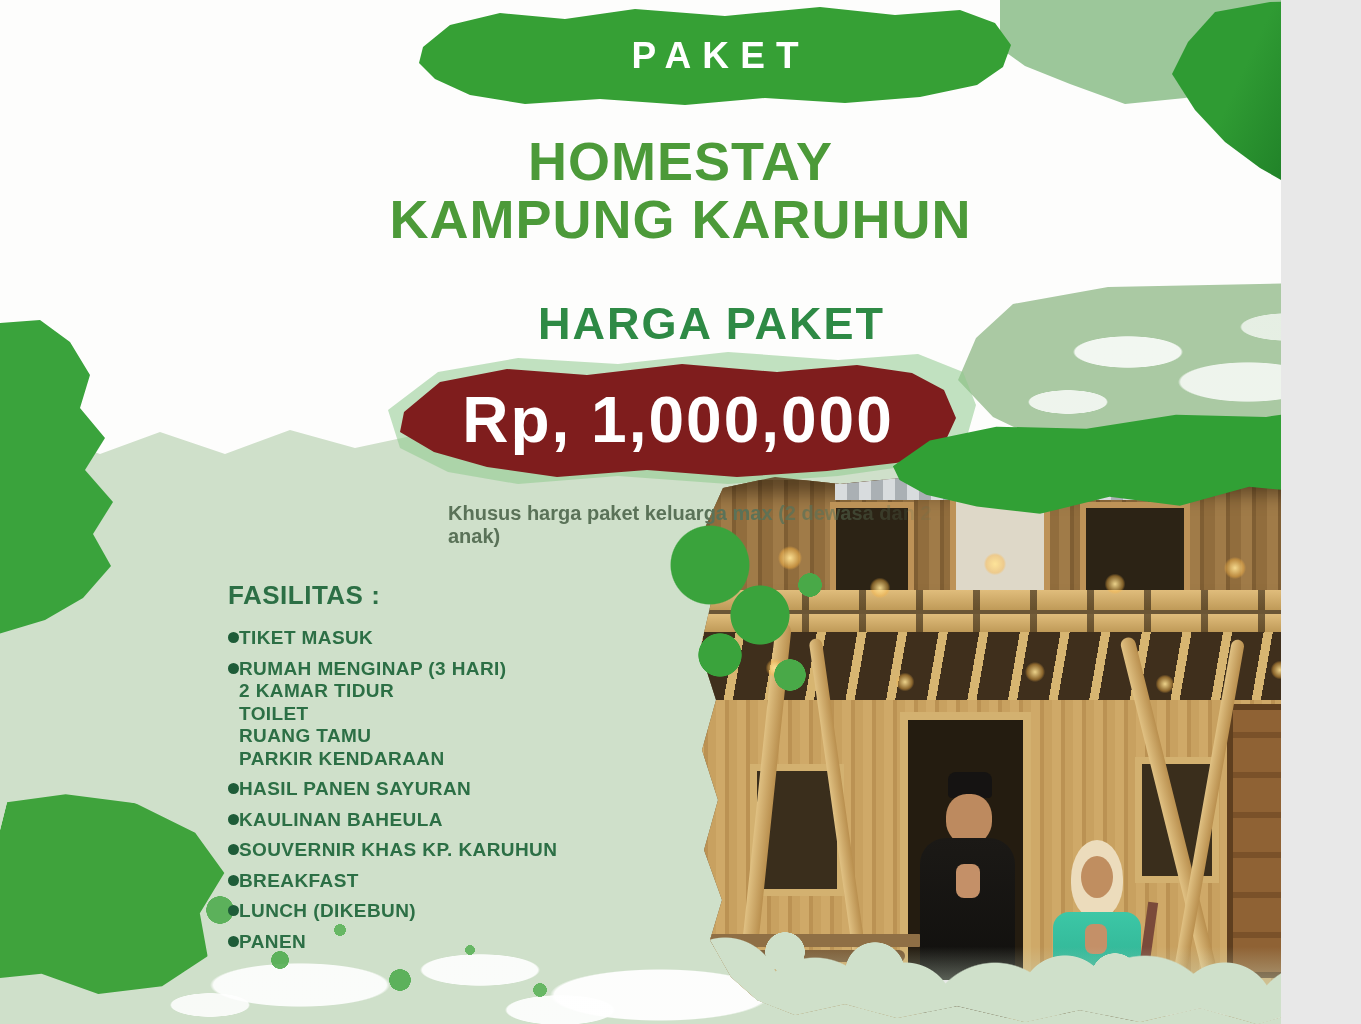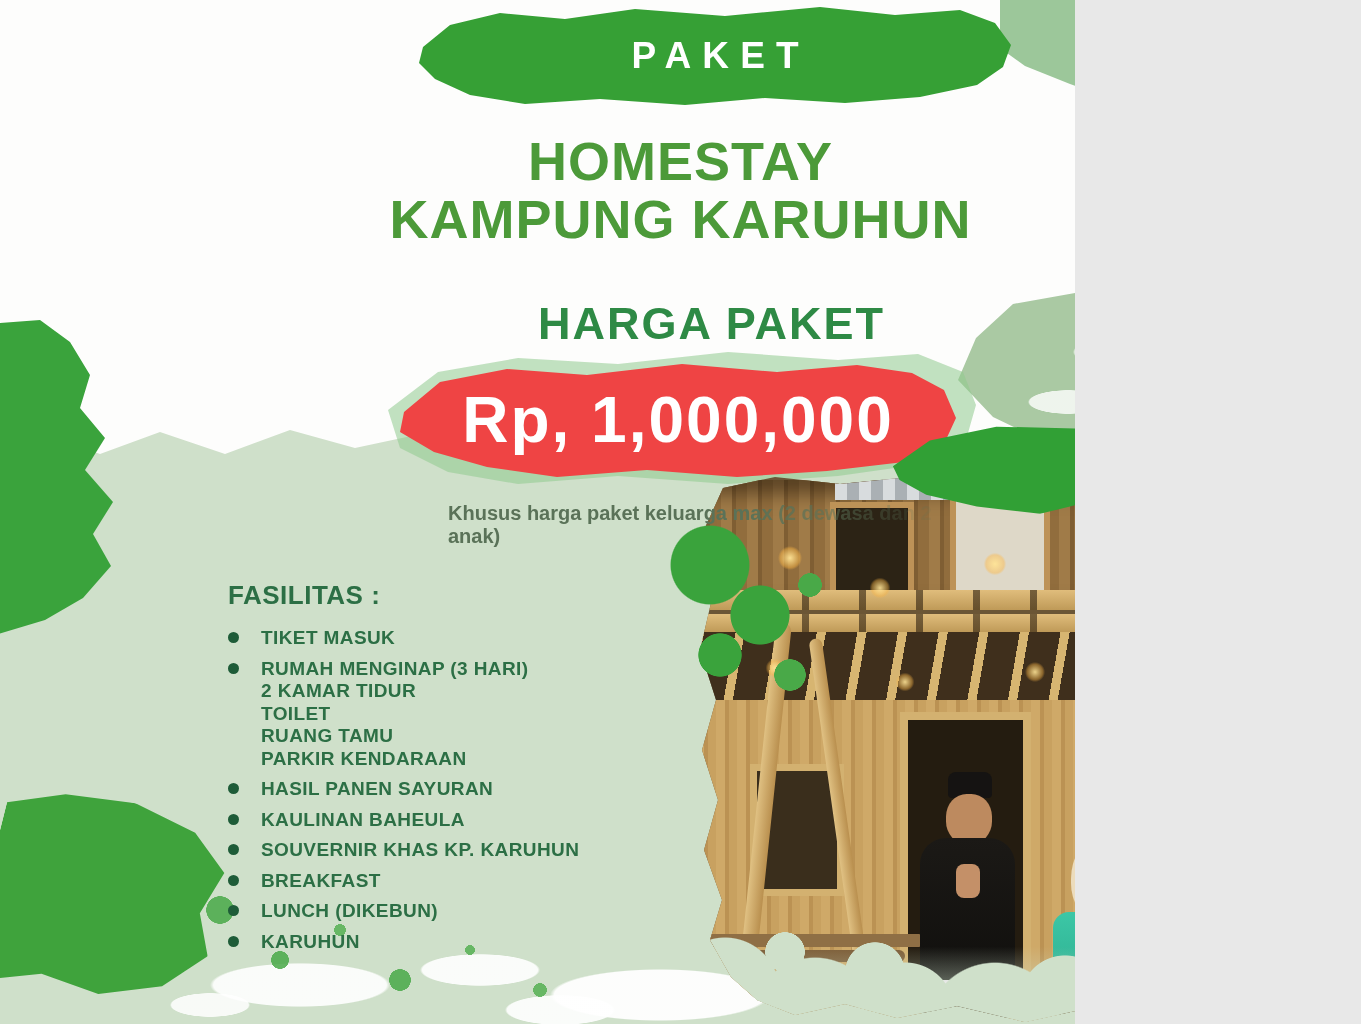--- a/index.html
+++ b/index.html
@@ -1,17 +1,17 @@
 <!DOCTYPE html>
 <html><head>
 <meta charset="utf-8">
 <style>
   html,body{margin:0;padding:0;background:#e8e8e8;}
   .poster{
-    position:relative;width:1075px;height:1024px;overflow:hidden;
+    position:relative;width:1281px;height:1024px;overflow:hidden;
     background:#fdfdfc;font-family:"Liberation Sans",sans-serif;
   }
   .abs{position:absolute;}
 
   
   .sage-bottom{
     left:0;top:420px;width:1361px;height:604px;background:#cfe0ca;z-index:1;
     clip-path:polygon(0px 30px,45px 14px,100px 34px,160px 12px,225px 34px,290px 10px,355px 28px,430px 12px,505px 30px,580px 10px,650px 26px,720px 12px,790px 28px,865px 10px,935px 26px,1010px 8px,1080px 22px,1150px 6px,1225px 20px,1295px 4px,1361px 16px,1361px 604px,0px 604px);
   }
   .right-mid-sage{
@@ -80,36 +80,36 @@
   .title span{display:block;}
   .harga{
     left:0;top:298px;width:1361px;text-align:center;z-index:7;
     color:#2e8a45;font-size:45px;font-weight:800;letter-spacing:2px;padding-left:31px;
   }
   .rp-echo{
     left:378px;top:350px;width:600px;height:140px;background:#8fcb8e;opacity:.55;z-index:4;
     clip-path:polygon(10px 60px,60px 22px,140px 8px,240px 14px,350px 2px,460px 10px,540px 4px,585px 22px,598px 55px,588px 90px,545px 114px,460px 126px,350px 134px,240px 126px,140px 134px,70px 122px,22px 98px);
   }
   .rp-band{
-    left:392px;top:360px;width:572px;height:120px;background:#ef4444;z-index:5;
+    left:392px;top:360px;width:572px;height:120px;background:#7f1d1d;z-index:5;
     clip-path:polygon(12px 52px,48px 22px,115px 9px,195px 15px,290px 4px,385px 12px,465px 5px,520px 13px,552px 30px,564px 58px,552px 84px,512px 102px,435px 111px,345px 117px,255px 110px,165px 117px,95px 107px,42px 92px,8px 72px);
     display:flex;align-items:center;justify-content:center;
   }
   .price{color:#fff;font-size:64px;font-weight:800;letter-spacing:2px;}
   .caption{
     left:448px;top:502px;width:540px;z-index:7;
     color:#5a7258;font-size:20px;font-weight:700;
     -webkit-mask-image:linear-gradient(90deg,#000 0 55%,rgba(0,0,0,.35) 78%,transparent 96%);
     mask-image:linear-gradient(90deg,#000 0 55%,rgba(0,0,0,.35) 78%,transparent 96%);
   }
 
   
   .facilities{left:228px;top:580px;width:470px;z-index:8;}
   .facilities h2{margin:0 0 16px 0;color:#2c6f45;font-size:26px;font-weight:800;letter-spacing:.5px;}
-  .fac-item{display:flex;gap:22px;margin-bottom:9px;align-items:flex-start;}
+  .fac-item{display:flex;margin-bottom:9px;align-items:flex-start;}
   .bullet{width:11px;height:11px;border-radius:50%;background:#1e5c38;margin-top:5px;flex:none;}
   .fac-label,.fac-sub{color:#2c6f45;font-size:19px;font-weight:700;letter-spacing:.4px;line-height:21.5px;}
   .fac-sub{margin-top:1px;}
 
   
   .photo{
     left:695px;top:472px;width:666px;height:552px;z-index:5;background:#6b5636;
     clip-path:polygon(28px 16px,80px 5px,145px 12px,225px 4px,305px 10px,405px 2px,505px 8px,600px 1px,666px 4px,666px 552px,612px 538px,562px 552px,505px 536px,445px 550px,385px 538px,330px 550px,262px 534px,202px 546px,150px 532px,100px 543px,62px 528px,36px 505px,15px 468px,27px 428px,9px 378px,23px 328px,7px 278px,21px 228px,5px 178px,19px 118px,9px 58px);
   }
   .photo .abs{position:absolute;}
@@ -318,18 +318,18 @@
     </div>
     <div class="fac-item">
       <span class="bullet"></span>
       <div class="fac-text">
           <div class="fac-label">LUNCH (DIKEBUN)</div>
         </div>
     </div>
     <div class="fac-item">
       <span class="bullet"></span>
       <div class="fac-text">
-          <div class="fac-label">KARUHUN</div>
+          <div class="fac-label">PANEN</div>
         </div>
     </div>
   </section>
 
 </div>
 
 </body></html>

